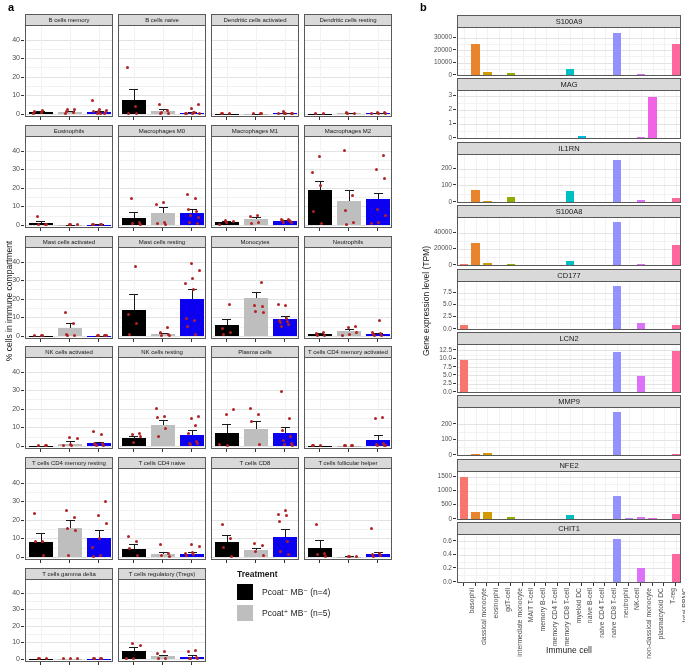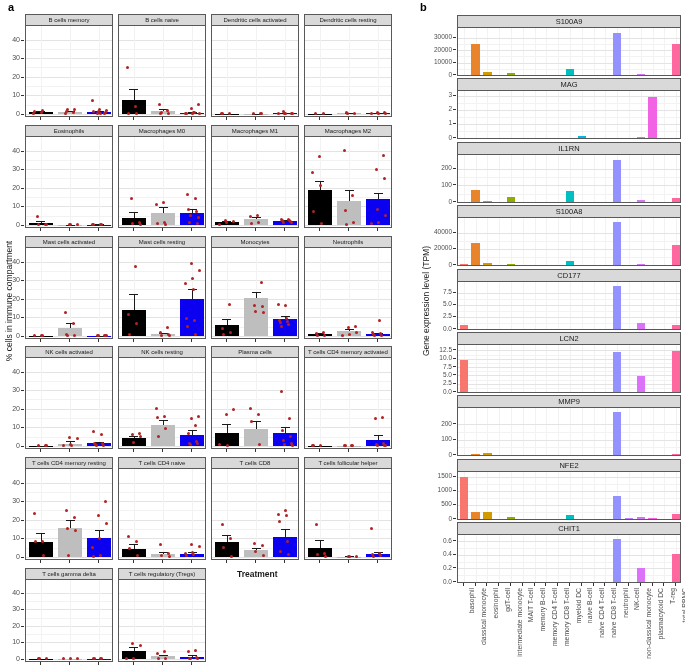--- a/index.html
+++ b/index.html
@@ -1489,19 +1489,28 @@
       <div class="tickmark" style="left: 639.737px; top: 583px; width: 1px; height: 3px;"></div>
       <div class="xlab-b" style="left: 544.237px; top: 588px; width: 100px;">non-classical monocyte</div>
       <div class="tickmark" style="left: 651.526px; top: 583px; width: 1px; height: 3px;"></div>
       <div class="xlab-b" style="left: 556.026px; top: 588px; width: 100px;">plasmacytoid DC</div>
       <div class="tickmark" style="left: 663.316px; top: 583px; width: 1px; height: 3px;"></div>
       <div class="xlab-b" style="left: 567.816px; top: 588px; width: 100px;">T-reg</div>
       <div class="tickmark" style="left: 675.105px; top: 583px; width: 1px; height: 3px;"></div>
       <div class="xlab-b" style="left: 579.605px; top: 588px; width: 100px;">total PBMC</div>
     </div>
 
+  <div class="axis-title" style="left:457px;top:645px;width:224px;">Immune cell</div>
 
   <div id="legend">
     <div class="legend-title">Treatment</div>
     <div id="legend-items">
+        <div class="legend-item">
+          <div class="swatch" style="background: rgb(0, 0, 0);"></div>
+          <span class="legend-label">Pcoat⁻ MB⁻ (n=4)</span>
+        </div>
+        <div class="legend-item">
+          <div class="swatch" style="background: rgb(190, 190, 190);"></div>
+          <span class="legend-label">Pcoat⁺ MB⁻ (n=5)</span>
+        </div>
       </div>
   </div>
 </div>
 
 </body></html>

